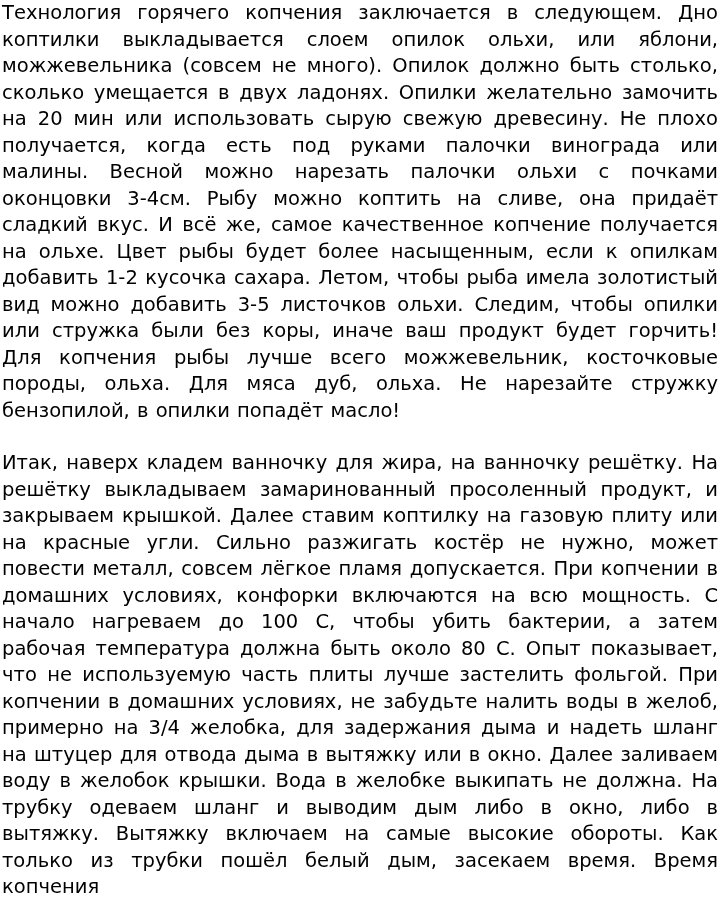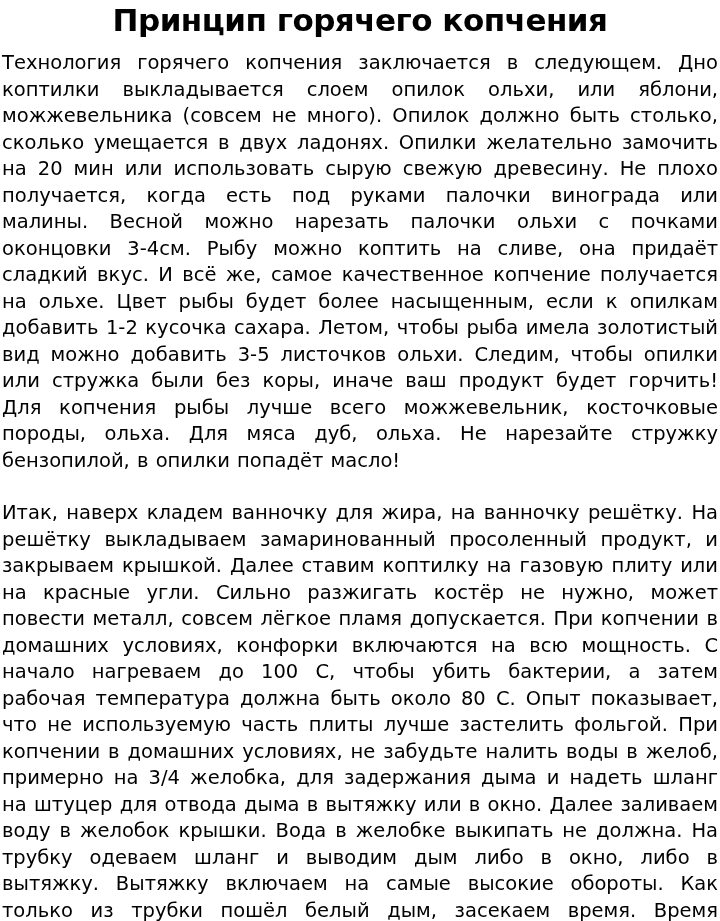--- a/index.html
+++ b/index.html
@@ -37,18 +37,17 @@
   }
   .doc-body b {
     font-weight: normal;
     margin-top: 32px;
   }
 </style>
 </head>
 <body>
 
 <div class="page">
-  <h1 class="page-title">Принцип горячего копчения</h1>
   <div class="doc-body">
       <p><b>Технология горячего копчения</b><span> заключается в следующем. Дно коптилки выкладывается слоем опилок ольхи, или яблони, можжевельника (совсем не много). Опилок должно быть столько, сколько умещается в двух ладонях. Опилки желательно замочить на 20 мин или использовать сырую свежую древесину. Не плохо получается, когда есть под руками палочки винограда или малины. Весной можно нарезать палочки ольхи с почками оконцовки 3-4см. Рыбу можно коптить на сливе, она придаёт сладкий вкус. И всё же, самое </span><b>качественное копчение</b><span> получается на ольхе. Цвет рыбы будет более насыщенным, если к опилкам добавить 1-2 кусочка сахара. Летом, чтобы рыба имела золотистый вид можно добавить 3-5 листочков ольхи. Следим, чтобы </span><b>опилки</b><span> или </span><b>стружка были без коры</b><span>, иначе ваш продукт будет горчить! Для копчения рыбы лучше всего можжевельник, косточковые породы, ольха. Для мяса дуб, ольха. Не нарезайте стружку бензопилой, в опилки попадёт масло!</span></p>
       <p><span>Итак, наверх кладем ванночку для жира, на ванночку решётку. На решётку выкладываем замаринованный просоленный продукт, и закрываем крышкой. Далее ставим коптилку на газовую плиту или на красные угли. Сильно разжигать костёр не нужно, может повести металл, совсем лёгкое пламя допускается. При </span><b>копчении в домашних условиях</b><span>, конфорки включаются на всю мощность. С начало нагреваем до 100 С, чтобы убить бактерии, а затем рабочая температура должна быть около 80 С. Опыт показывает, что не используемую часть плиты лучше застелить фольгой. При копчении в домашних условиях, не забудьте налить воды в желоб, примерно на 3/4 желобка, для задержания дыма и надеть шланг на штуцер для отвода дыма в вытяжку или в окно. Далее заливаем воду в желобок крышки. Вода в желобке выкипать не должна. На трубку одеваем шланг и выводим дым либо в окно, либо в вытяжку. Вытяжку включаем на самые высокие обороты. Как только из трубки пошёл белый дым, засекаем время. </span><b>Время копчения</b></p>
     </div>
 </div>
 
 </body></html>

